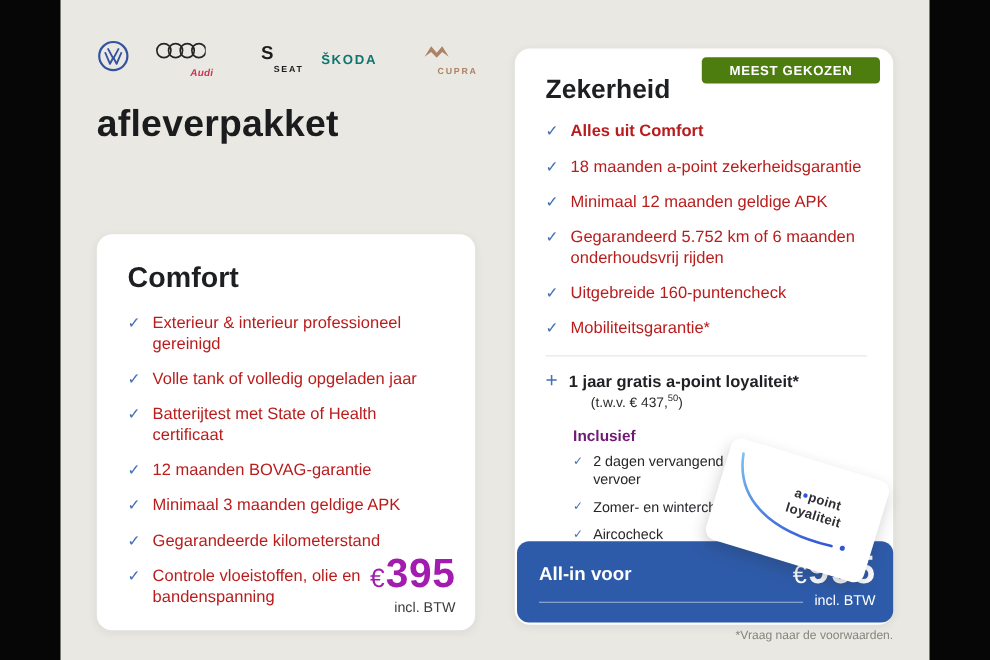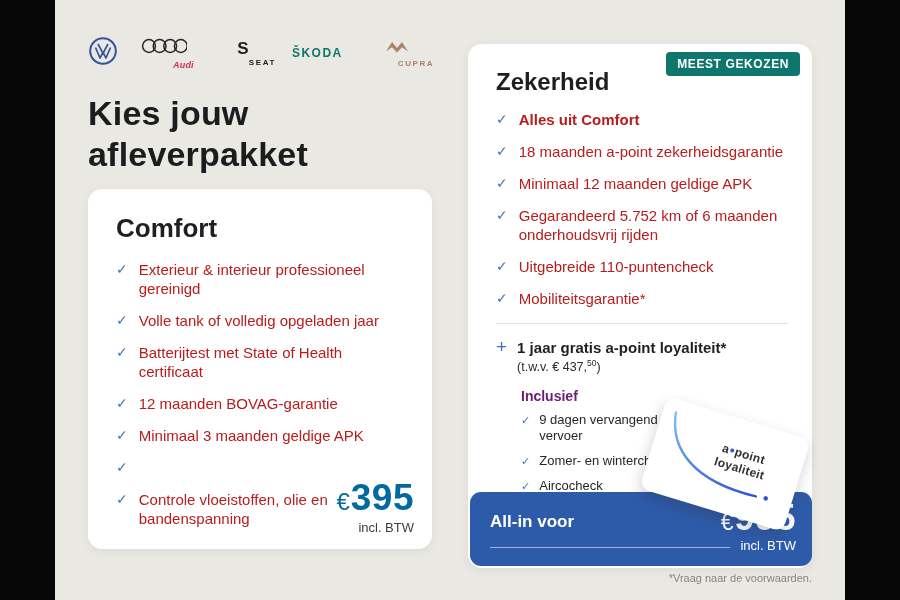--- a/index.html
+++ b/index.html
@@ -29,51 +29,51 @@
   .headline {
     position:absolute; left:33px; top:93px;
     font-size:34px; line-height:1.2; font-weight:600; color:#1b1c1e; letter-spacing:.2px;
   }
 
   
   .card {
     position:absolute; background:#ffffff; border-radius:14px;
     box-shadow:0 2px 8px rgba(60,60,55,.08);
   }
-  .card.comfort { left:33px; top:189px; width:344px; height:360px; }
+  .card.comfort { left:33px; top:213px; width:344px; height:360px; }
   .card.zekerheid { left:413px; top:44px; width:344px; height:524px; }
 
   .card-inner { position:absolute; left:28px; right:24px; top:24px; }
   .card-title { font-size:26px; font-weight:bold; color:#1e1f23; margin:0 0 16px 0; }
   .card.zekerheid .card-title { font-size:24px; margin-bottom:14px; }
 
   .badge {
-    position:absolute; top:8px; right:12px; background:#0f766e; color:#ffffff;
+    position:absolute; top:8px; right:12px; background:#4d7c0f; color:#ffffff;
     font-size:12px; font-weight:bold; letter-spacing:.6px;
-    padding:5px 11px; border-radius:4px;
+    padding:5px 25px; border-radius:4px;
   }
 
   ul.features { list-style:none; margin:0; padding:0; }
   ul.features li { display:flex; gap:11px; margin-bottom:13px; align-items:flex-start; }
   ul.features li .check { color:#4470b4; font-size:14px; line-height:19px; flex:0 0 auto; }
   ul.features li .txt { font-size:15px; line-height:19px; color:#b91c1c; }
   ul.features li.bold .txt { font-weight:bold; }
 
   .price-block { position:absolute; right:18px; bottom:14px; text-align:right; }
-  .price-line { color:#0369a1; }
+  .price-line { color:#a21caf; }
   .price-line .cur { font-size:24px; font-weight:400; margin-right:1px; }
   .price-line .amt { font-size:37px; font-weight:bold; letter-spacing:.5px; }
   .price-note { font-size:13px; color:#3c3d40; margin-top:1px; }
 
   .divider { border:none; border-top:1px solid #e5e4e0; margin:15px 0 14px 0; }
 
   .loyalty-row { display:flex; gap:10px; align-items:baseline; }
   .loyalty-row .plus { color:#4470b4; font-size:19px; font-weight:400; line-height:18px; flex:0 0 auto; }
   .loyalty-title { font-size:15px; font-weight:bold; color:#1f2024;text-align:right; }
-  .loyalty-value { font-size:12.5px; color:#2a2b2e; margin-left:0; white-space:nowrap; }
+  .loyalty-value { font-size:12.5px; color:#2a2b2e; margin-left:20px; white-space:nowrap; }
   .loyalty-value sup { font-size:8.5px; }
 
   .inclusief { color:#701a75; font-weight:bold; font-size:14px; margin:13px 0 8px 25px; }
   ul.sub-features { list-style:none; margin:0 0 0 25px; padding:0; max-width:180px; }
   ul.sub-features li { display:flex; gap:9px; margin-bottom:9px; align-items:flex-start; }
   ul.sub-features li .check { color:#4470b4; font-size:11px; line-height:16px; }
   ul.sub-features li .txt { font-size:13px; line-height:16px; color:#26272b; }
 
   
   .apoint-card {
@@ -146,21 +146,20 @@
         <span>
           <svg width="26" height="15" viewBox="0 0 26 15">
             <path d="M2 12.5 L8 3 L13 9 L18 3 L24 12.5 L18 8.2 L13 13.5 L8 8.2 Z" fill="#ad8266"></path>
           </svg>
         </span>
         <span class="brand-label cupra-label">CUPRA</span>
       </div>
     </div>
 
     <div class="headline">
-      <div>Kies jouw</div>
       <div>afleverpakket</div>
     </div>
 
     <div class="card comfort">
       <div class="card-inner">
         <h2 class="card-title">Comfort</h2>
         <ul class="features">
           <li>
               <span class="check">✓</span>
               <span class="txt">Exterieur &amp; interieur professioneel gereinigd</span>
@@ -176,20 +175,21 @@
           <li>
               <span class="check">✓</span>
               <span class="txt">12 maanden BOVAG-garantie</span>
             </li>
           <li>
               <span class="check">✓</span>
               <span class="txt">Minimaal 3 maanden geldige APK</span>
             </li>
           <li>
               <span class="check">✓</span>
+              <span class="txt">Gegarandeerde kilometerstand</span>
             </li>
           <li>
               <span class="check">✓</span>
               <span class="txt">Controle vloeistoffen, olie en bandenspanning</span>
             </li>
         </ul>
       </div>
       <div class="price-block">
         <div class="price-line">
           <span class="cur">€</span><span class="amt">395</span>
@@ -214,21 +214,21 @@
           <li>
               <span class="check">✓</span>
               <span class="txt">Minimaal 12 maanden geldige APK</span>
             </li>
           <li>
               <span class="check">✓</span>
               <span class="txt">Gegarandeerd 5.752 km of 6 maanden onderhoudsvrij rijden</span>
             </li>
           <li>
               <span class="check">✓</span>
-              <span class="txt">Uitgebreide 110-puntencheck</span>
+              <span class="txt">Uitgebreide 160-puntencheck</span>
             </li>
           <li>
               <span class="check">✓</span>
               <span class="txt">Mobiliteitsgarantie*</span>
             </li>
         </ul>
 
         <hr class="divider">
 
         <div class="loyalty-row">
@@ -236,21 +236,21 @@
           <span>
             <span class="loyalty-title">1 jaar gratis a-point loyaliteit*</span>
             <span class="loyalty-value"><span>(t.w.v. € 437,</span><sup>50</sup><span>)</span></span>
           </span>
         </div>
 
         <div class="inclusief">Inclusief</div>
         <ul class="sub-features">
           <li>
               <span class="check">✓</span>
-              <span class="txt">9 dagen vervangend vervoer</span>
+              <span class="txt">2 dagen vervangend vervoer</span>
             </li>
           <li>
               <span class="check">✓</span>
               <span class="txt">Zomer- en winterchecks</span>
             </li>
           <li>
               <span class="check">✓</span>
               <span class="txt">Aircocheck</span>
             </li>
           <li>

